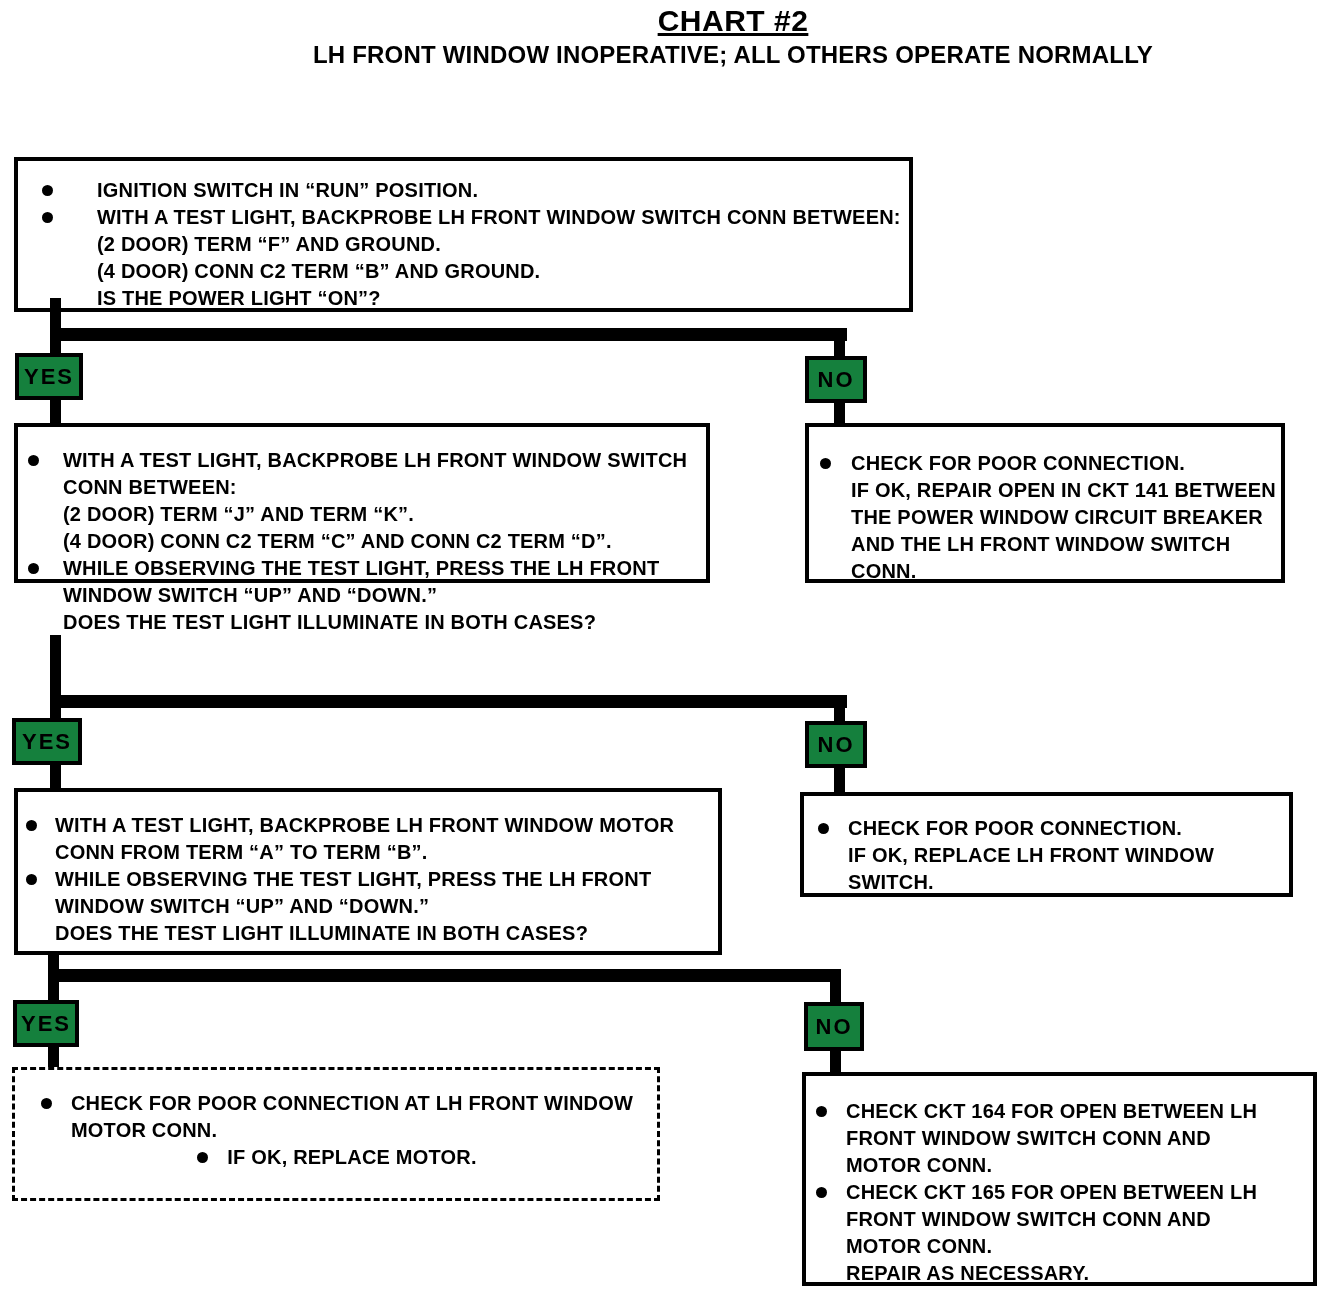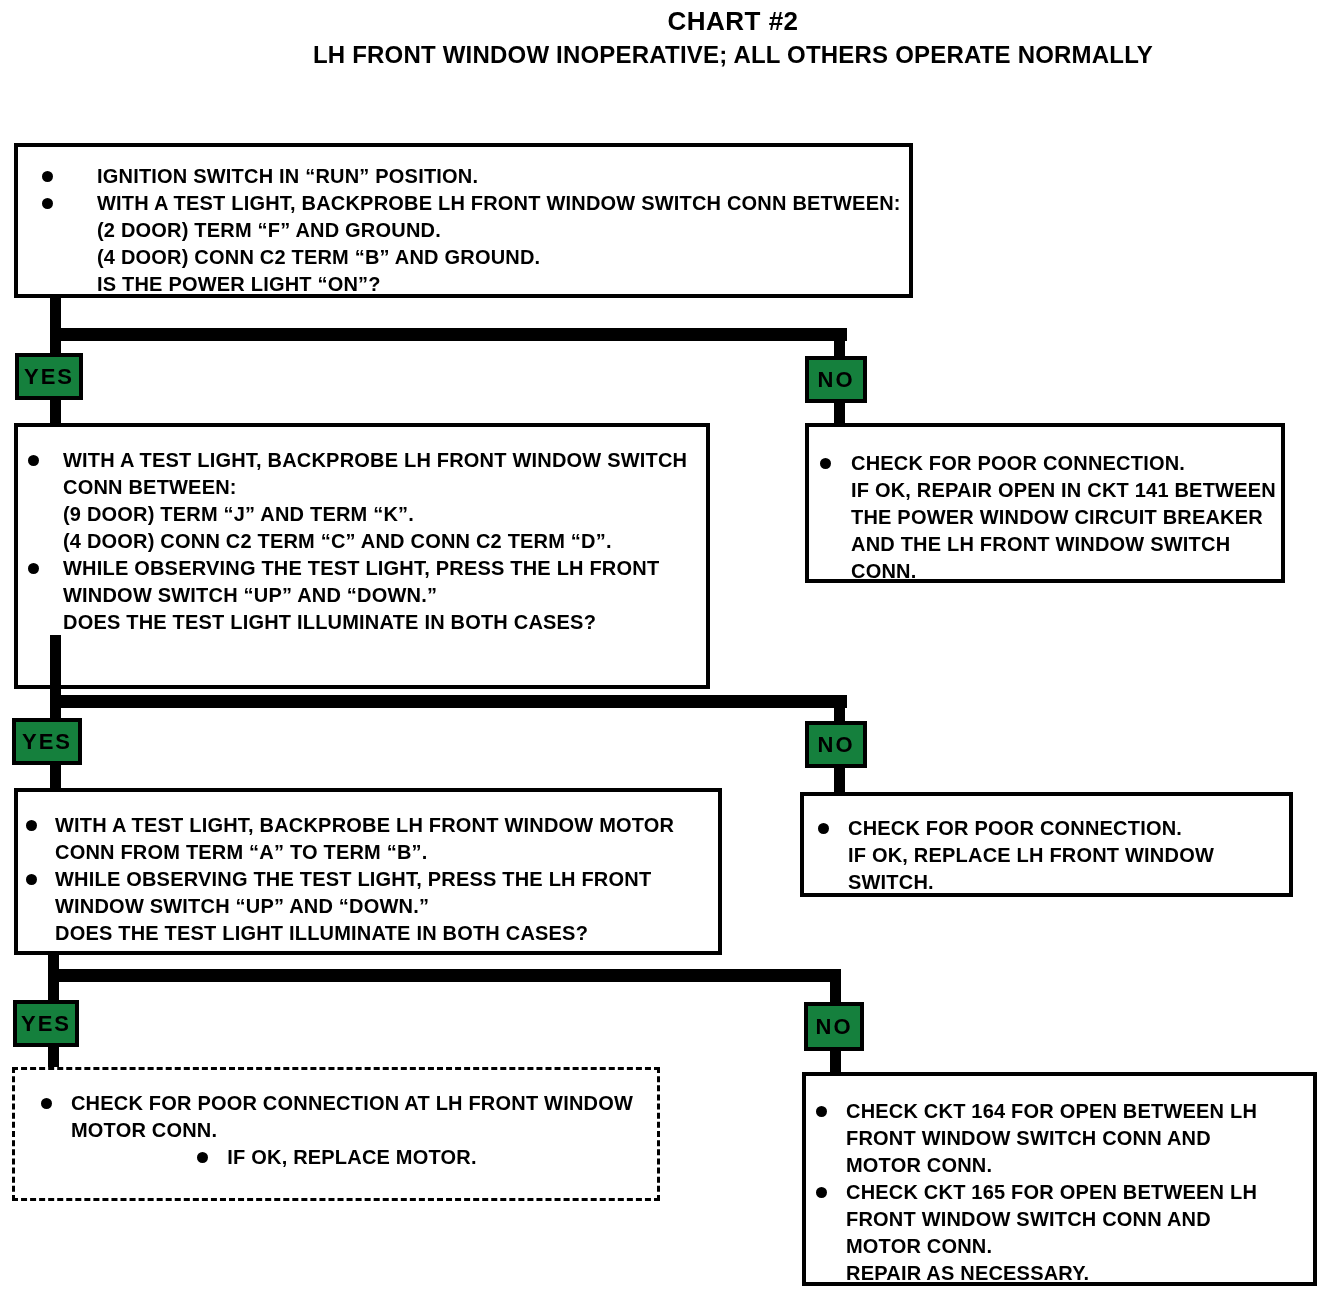--- a/index.html
+++ b/index.html
@@ -6,21 +6,21 @@
   .page{
     position:relative;
     width:1344px;height:1296px;
     background:#ffffff;
     font-family:"Liberation Sans","DejaVu Sans",sans-serif;
     font-weight:bold;
     color:#000;
     overflow:hidden;
   }
   .hdr{position:absolute;left:0;top:4px;width:1344px;box-sizing:border-box;padding-left:122px;text-align:center;}
-  .title{font-size:26px;letter-spacing:0.5px;line-height:34px;}
+  .title{font-size:30px;letter-spacing:0.5px;line-height:34px;text-decoration:underline;}
   .subtitle{font-size:24px;letter-spacing:0.2px;line-height:30px;margin-top:2px;}
 
   .box{
     position:absolute;box-sizing:border-box;
     border:4px solid #000;background:#fff;
     font-size:20px;line-height:27px;letter-spacing:0.2px;
   }
   .box.dashedbox{border:3px dashed #000;}
   .brow{display:flex;align-items:flex-start;}
   .bullet{flex:none;width:11px;height:11px;border-radius:50%;background:#000;margin-top:8px;}
@@ -29,32 +29,32 @@
   .tag{
     position:absolute;box-sizing:border-box;
     border:4px solid #000;background:#15803d;
     display:flex;align-items:center;justify-content:center;
     font-size:22px;letter-spacing:2px;
   }
   .ln{position:absolute;background:#000;}
 
   
   
-  #step1{left:14px;top:143px;width:899px;height:155px;padding:16px 18px 0 24px;}
+  #step1{left:14px;top:157px;width:899px;height:155px;padding:16px 18px 0 24px;}
   #step1 .brow{gap:44px;}
   
   #c1a{left:50px;top:298px;width:11px;height:57px;}
   #c1h{left:50px;top:328px;width:797px;height:13px;}
   #c1b{left:834px;top:334px;width:11px;height:24px;}
   #yes1{left:15px;top:353px;width:68px;height:47px;}
   #no1{left:805px;top:356px;width:62px;height:47px;}
   #c1c{left:50px;top:400px;width:11px;height:25px;}
   #c1d{left:834px;top:403px;width:11px;height:22px;}
   
-  #step2{left:14px;top:423px;width:696px;height:266px;padding:20px 14px 0 10px;}
+  #step2{left:14px;top:423px;width:696px;height:160px;padding:20px 14px 0 10px;}
   #step2 .brow{gap:24px;}
   #nores1{left:805px;top:423px;width:480px;height:160px;padding:23px 10px 0 11px;}
   #nores1 .brow{gap:20px;}
   
   #c2a{left:50px;top:635px;width:11px;height:85px;}
   #c2h{left:50px;top:695px;width:797px;height:13px;}
   #c2b{left:834px;top:701px;width:11px;height:21px;}
   #yes2{left:12px;top:718px;width:70px;height:47px;}
   #no2{left:805px;top:721px;width:62px;height:47px;}
   #c2c{left:50px;top:765px;width:11px;height:25px;}
@@ -113,21 +113,21 @@
   <div class="tag" id="no1">NO</div>
   <div class="ln" id="c1c"></div>
   <div class="ln" id="c1d"></div>
 
   <div class="box" id="step2">
       <div class="brow">
         <span class="bullet"></span>
         <div class="btext">
           <div>WITH A TEST LIGHT, BACKPROBE LH FRONT WINDOW SWITCH</div>
           <div>CONN BETWEEN:</div>
-          <div>(9 DOOR) TERM “J” AND TERM “K”.</div>
+          <div>(2 DOOR) TERM “J” AND TERM “K”.</div>
           <div>(4 DOOR) CONN C2 TERM “C” AND CONN C2 TERM “D”.</div>
         </div>
       </div>
       <div class="brow">
         <span class="bullet"></span>
         <div class="btext">
           <div>WHILE OBSERVING THE TEST LIGHT, PRESS THE LH FRONT</div>
           <div>WINDOW SWITCH “UP” AND “DOWN.”</div>
           <div>DOES THE TEST LIGHT ILLUMINATE IN BOTH CASES?</div>
         </div>

